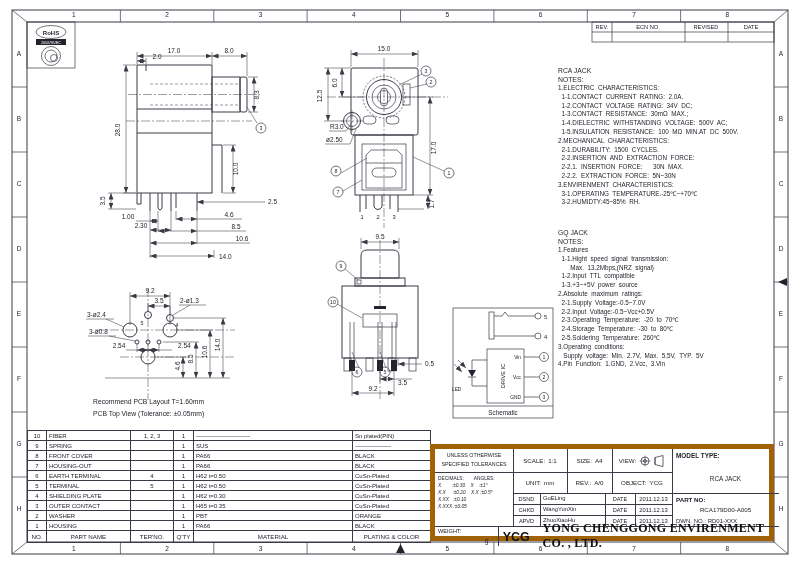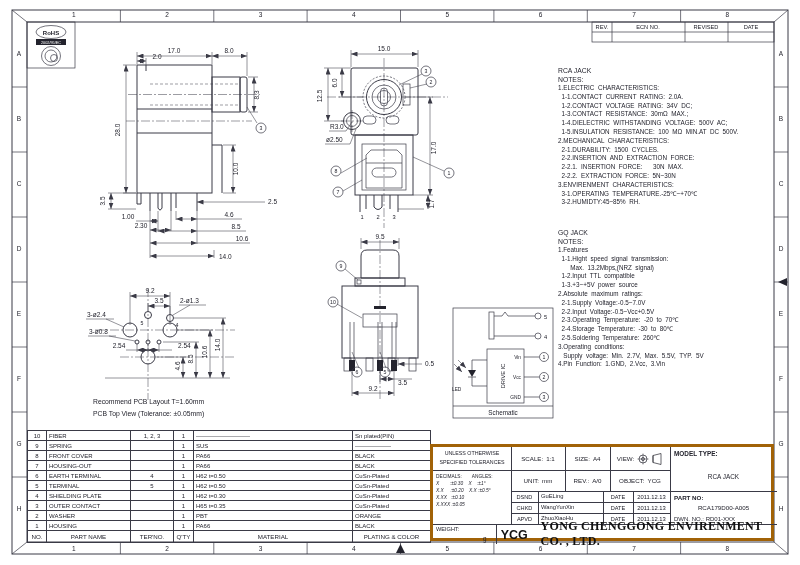--- a/index.html
+++ b/index.html
@@ -24,21 +24,21 @@
 .note-line{font-size:6.3px;line-height:8.8px;white-space:pre}
 table.bom{position:absolute;left:27px;top:430px;width:403px;border-collapse:collapse;table-layout:fixed}
 table.bom td,table.bom th{border:1px solid #3a3a46;font-size:6px;font-weight:normal;height:10px;padding:0 2px;overflow:hidden;white-space:nowrap;color:#23232d}
 table.bom .c-no{width:19px;text-align:center}
 table.bom .c-part{width:84px}
 table.bom .c-ter{width:43px;text-align:center}
 table.bom .c-qty{width:20px;text-align:center}
 table.bom .c-mat{width:159px}
 table.bom .c-pl{width:78px}
 table.bom tr.hdr td{height:12px;text-align:center;font-size:6.2px}
-#titleblock{position:absolute;left:430px;top:444px;width:344px;height:97px;border:3px solid #a16207;background:#fff}
+#titleblock{position:absolute;left:430px;top:444px;width:344px;height:97px;border:5px solid #a16207;background:#fff}
 #titleblock .vl,#titleblock .hl{position:absolute;background:#3a3a46}
 #titleblock .vl{width:1px}
 #titleblock .hl{height:1px}
 #titleblock .cell{position:absolute;font-size:6px;color:#23232d}
 .lblval{display:flex;align-items:center;justify-content:center;gap:3px}
 .pre{white-space:pre}
 .company-name{font-family:"Liberation Serif",serif;font-weight:bold;font-size:12px;letter-spacing:.3px;color:#111}
 </style>
 </head>
 <body>

